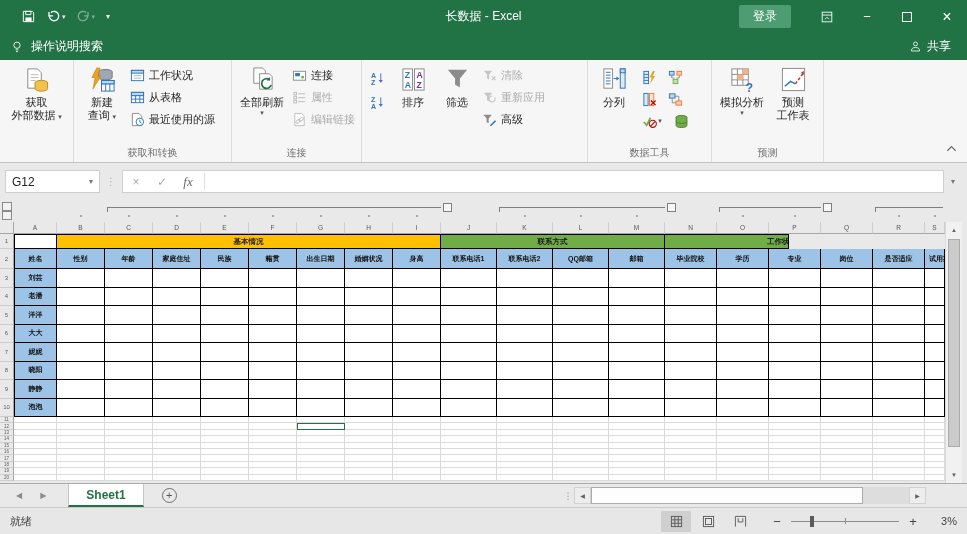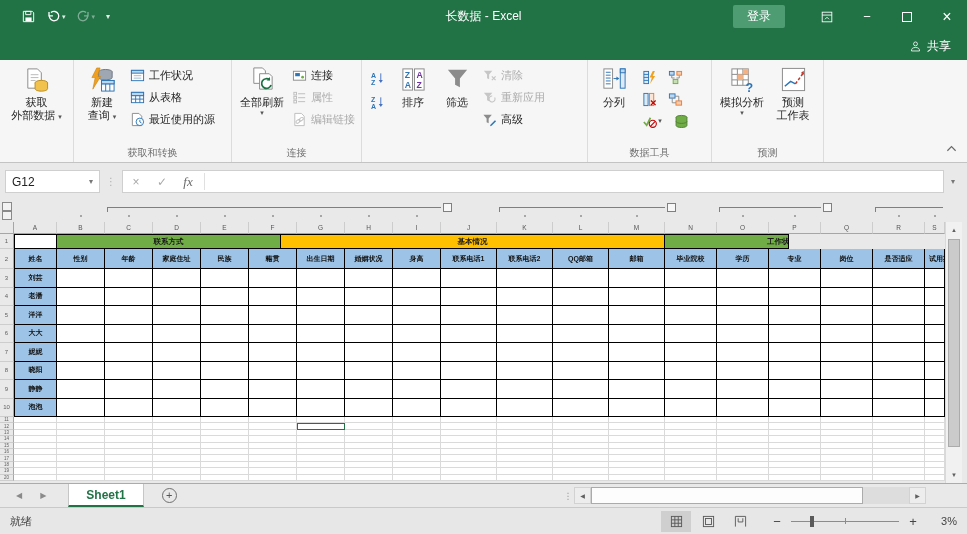--- a/index.html
+++ b/index.html
@@ -8,42 +8,42 @@
   .app { position:absolute; inset:0; width:967px; height:534px; overflow:hidden; }
 
   
   .titlebar { position:absolute; top:0; left:0; right:0; height:33px; background:#217346; display:flex; align-items:center; color:#fff; }
   .qat { display:flex; align-items:center; gap:4px; margin-left:18px; }
   .qat-btn { display:flex; align-items:center; height:22px; padding:0 3px; }
   .qat-btn svg { width:15px; height:15px; }
   .qat-caret { font-size:7px; color:#dff0e6; margin-left:1px; }
   .win-title { position:absolute; left:0; right:0; text-align:center; font-size:12px; color:#fff; pointer-events:none; }
   .tb-right { margin-left:auto; display:flex; align-items:center; height:100%; }
-  .login-pill { background:#4E9C72; color:#fff; font-size:12px; padding:3px 14px; border-radius:2px; margin-right:22px; }
+  .login-pill { background:#4E9C72; color:#fff; font-size:12px; padding:3px 14px; border-radius:2px; margin-right:16px; }
   .win-btn { width:40px; height:100%; display:flex; align-items:center; justify-content:center; font-size:13px; color:#fff; }
   .maxbox { width:10px; height:10px; border:1px solid #fff; display:inline-block; }
   .win-btn svg { width:14px; height:14px; }
 
   
   .tabrow { position:absolute; top:33px; left:0; right:0; height:27px; background:#217346; display:flex; align-items:stretch; color:#fff; font-size:12px; }
   .rtab { display:flex; align-items:center; padding:0 13px; }
   .rtab.active { background:#fff; color:#217346; }
   .rtab.filetab { padding:0 16px; }
   .searchbox { display:flex; align-items:center; gap:7px; margin-left:10px; font-size:12px; }
   .searchbox svg { width:14px; height:14px; }
   .share { margin-left:auto; display:flex; align-items:center; gap:5px; margin-right:16px; font-size:12px; }
   .share svg { width:13px; height:13px; }
 
   
   .ribbon { position:absolute; top:60px; left:0; right:0; height:103px; background:#F6F6F6; border-bottom:1px solid #C3C3C3; display:flex; }
   .rgroup { position:relative; border-right:1px solid #DCDCDC; padding:2px 3px 16px 3px; display:flex; align-items:flex-start; }
   .rgroup-label { position:absolute; bottom:2px; left:0; right:0; text-align:center; font-size:10px; color:#707070; white-space:nowrap; }
   .rib-big { display:flex; flex-direction:column; align-items:center; width:50px; padding-top:4px; height:80px; }
   .rib-big .ic { width:27px; height:27px; margin-bottom:3px; flex:none; }
-  .rib-big .lbl { font-size:11px; line-height:13px; color:#262626; text-align:right; white-space:nowrap; }
+  .rib-big .lbl { font-size:11px; line-height:13px; color:#262626; text-align:right; white-space:nowrap;font-family:Liberation Serif, serif; }
   .caret { font-size:7px; color:#565656; line-height:8px; }
   .smallcol { display:flex; flex-direction:column; justify-content:flex-start; padding-top:3px; gap:2px; }
   .rib-small { display:flex; align-items:center; gap:4px; height:20px; padding:0 3px; font-size:11px; color:#262626; white-space:nowrap; }
   .rib-small .ic { width:15px; height:15px; flex:none; }
   .rib-small.dis { color:#ABABAB; }
   .iconbtn { width:24px; height:20px; display:flex; align-items:center; justify-content:center; gap:1px; }
   .iconbtn .ic { width:15px; height:15px; }
   .sortstack { display:flex; flex-direction:column; gap:4px; padding-top:6px; margin-right:2px; }
   .ribbon-collapse { position:absolute; right:10px; bottom:5px; }
   .ribbon-collapse svg { width:11px; height:9px; }
@@ -157,20 +157,27 @@
       </div>
       <div class="win-btn">−</div>
       <div class="win-btn">
           <span class="maxbox"></span>
         </div>
       <div class="win-btn" style="font-size:16px">×</div>
     </div>
   </div>
 
   <div class="tabrow">
+    <div class="searchbox">
+      <svg viewBox="0 0 16 16" fill="none" stroke="#fff">
+          <circle cx="8" cy="6" r="3.6"></circle>
+          <path d="M6.4 11.2h3.2M6.9 13.2h2.2"></path>
+        </svg>
+      <span>操作说明搜索</span>
+    </div>
     <div class="share">
       <svg viewBox="0 0 16 16" fill="none" stroke="#fff">
           <circle cx="8" cy="4.8" r="2.4"></circle>
           <path d="M3 13.5a5 4.3 0 0 1 10 0z"></path>
         </svg>
       <span>共享</span>
     </div>
   </div>
 
   <div class="ribbon">
@@ -498,25 +505,25 @@
         <div class="lcell" style="width: 52px;">Q</div>
         <div class="lcell" style="width: 52px;">R</div>
         <div class="lcell" style="width: 20px;">S</div>
       </div>
     <div id="rows-holder">
         <div class="g-row" style="height: 15px;">
           <div class="rowhead">1</div>
           <div class="c group topb first" style="width: 43px; background: rgb(255, 255, 255);">
             <span></span>
           </div>
+          <div class="c group topb" style="width: 384px; background: rgb(255, 192, 0);">
+            <span>基本情况</span>
+          </div>
           <div class="c group topb" style="width: 224px; background: rgb(112, 173, 71);">
             <span>联系方式</span>
-          </div>
-          <div class="c group topb" style="width: 384px; background: rgb(255, 192, 0);">
-            <span>基本情况</span>
           </div>
           <div class="c group topb" style="width: 124px; background: rgb(112, 173, 71); justify-content: flex-end;">
             <span style="margin-right: -9px; white-space: nowrap;">工作状况</span>
           </div>
         </div>
         <div class="g-row" style="height: 20px;">
           <div class="rowhead">2</div>
           <div class="c hdr first" style="width: 43px; white-space: nowrap;">姓名</div>
           <div class="c hdr" style="width: 48px; white-space: nowrap;">性别</div>
           <div class="c hdr" style="width: 48px; white-space: nowrap;">年龄</div>

